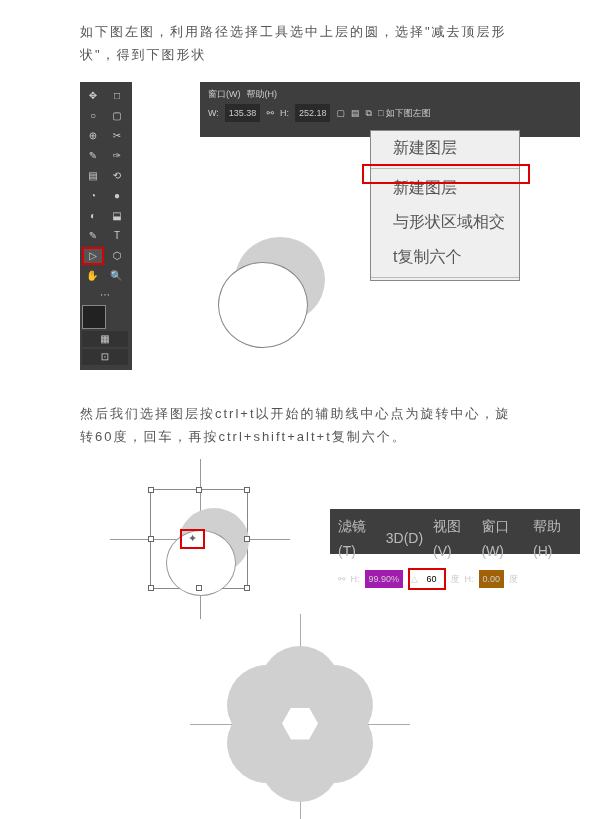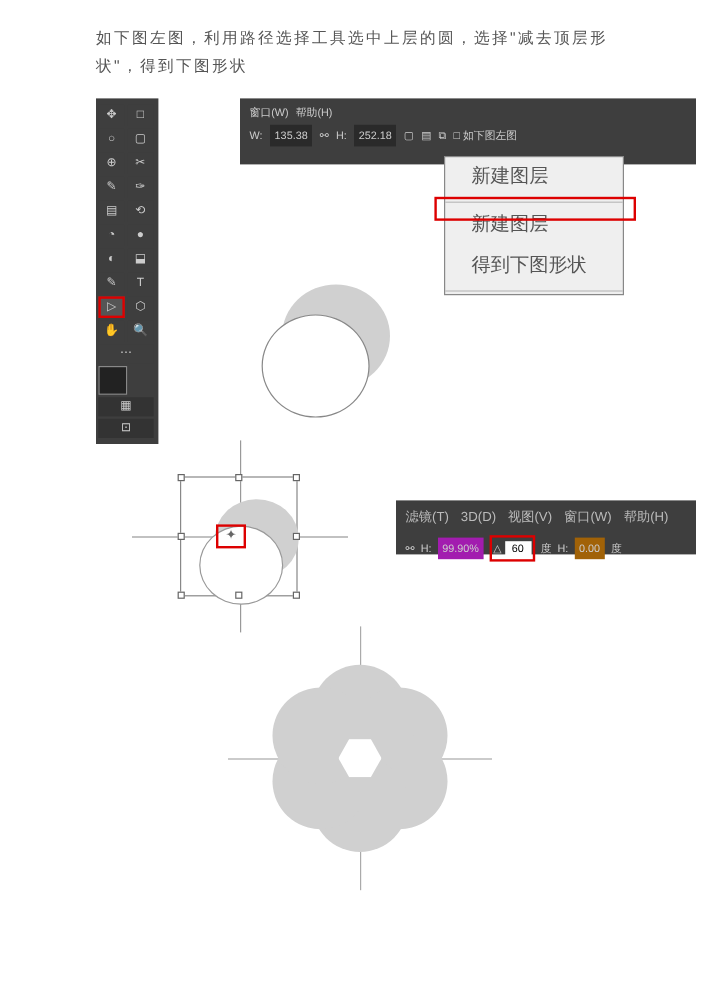--- a/index.html
+++ b/index.html
@@ -92,31 +92,33 @@
         <span>▤</span>
         <span>⧉</span>
         <span>□ 如下图左图</span>
       </div>
     </div>
 
     <div class="ctxmenu">
       <div class="mi"><span>新建图层</span></div>
       <div class="sep"></div>
       <div class="mi"><span>新建图层</span></div>
-      <div class="mi"><span>得到下图形状</span></div>
+      <div class="mi"><span>与形状区域相交</span></div>
+      <div class="mi"><span>t复制六个</span></div>
       <div class="sep"></div>
     </div>
     <div class="redbox2"></div>
 
     <div class="circs">
       <div class="c1"></div>
       <div class="c2"></div>
     </div>
   </div>
 
+  <p class="instr" style="margin-top:40px">然后我们选择图层按ctrl+t以开始的辅助线中心点为旋转中心，旋转60度，回车，再按ctrl+shift+alt+t复制六个。</p>
 
   <div class="sec2">
     <div class="transformbox">
       <div class="guide-h"></div>
       <div class="guide-v"></div>
       <div class="selrect">
         <div class="tc1"></div>
         <div class="tc2"></div>
         <div class="handle" style="left:-3px;top:-3px"></div>
         <div class="handle" style="right:-3px;top:-3px"></div>
@@ -124,21 +126,21 @@
         <div class="handle" style="right:-3px;bottom:-3px"></div>
         <div class="handle" style="left:calc(50% - 3px);top:-3px"></div>
         <div class="handle" style="left:calc(50% - 3px);bottom:-3px"></div>
         <div class="handle" style="left:-3px;top:calc(50% - 3px)"></div>
         <div class="handle" style="right:-3px;top:calc(50% - 3px)"></div>
       </div>
       <div class="pivotbox">✦</div>
     </div>
 
     <div class="anglebar">
-      <div class="row" style="font-size:11px;color:#bbb;gap:10px">
+      <div class="row" style="font-size:14px;color:#bbb;gap:10px">
         <span>滤镜(T)</span>
         <span>3D(D)</span>
         <span>视图(V)</span>
         <span>窗口(W)</span>
         <span>帮助(H)</span>
       </div>
       <div class="row" style="margin-top:4px">
         <span>⚯</span>
         <span>H:</span>
         <span style="background:#a21caf;padding:1px 4px">99.90%</span>

